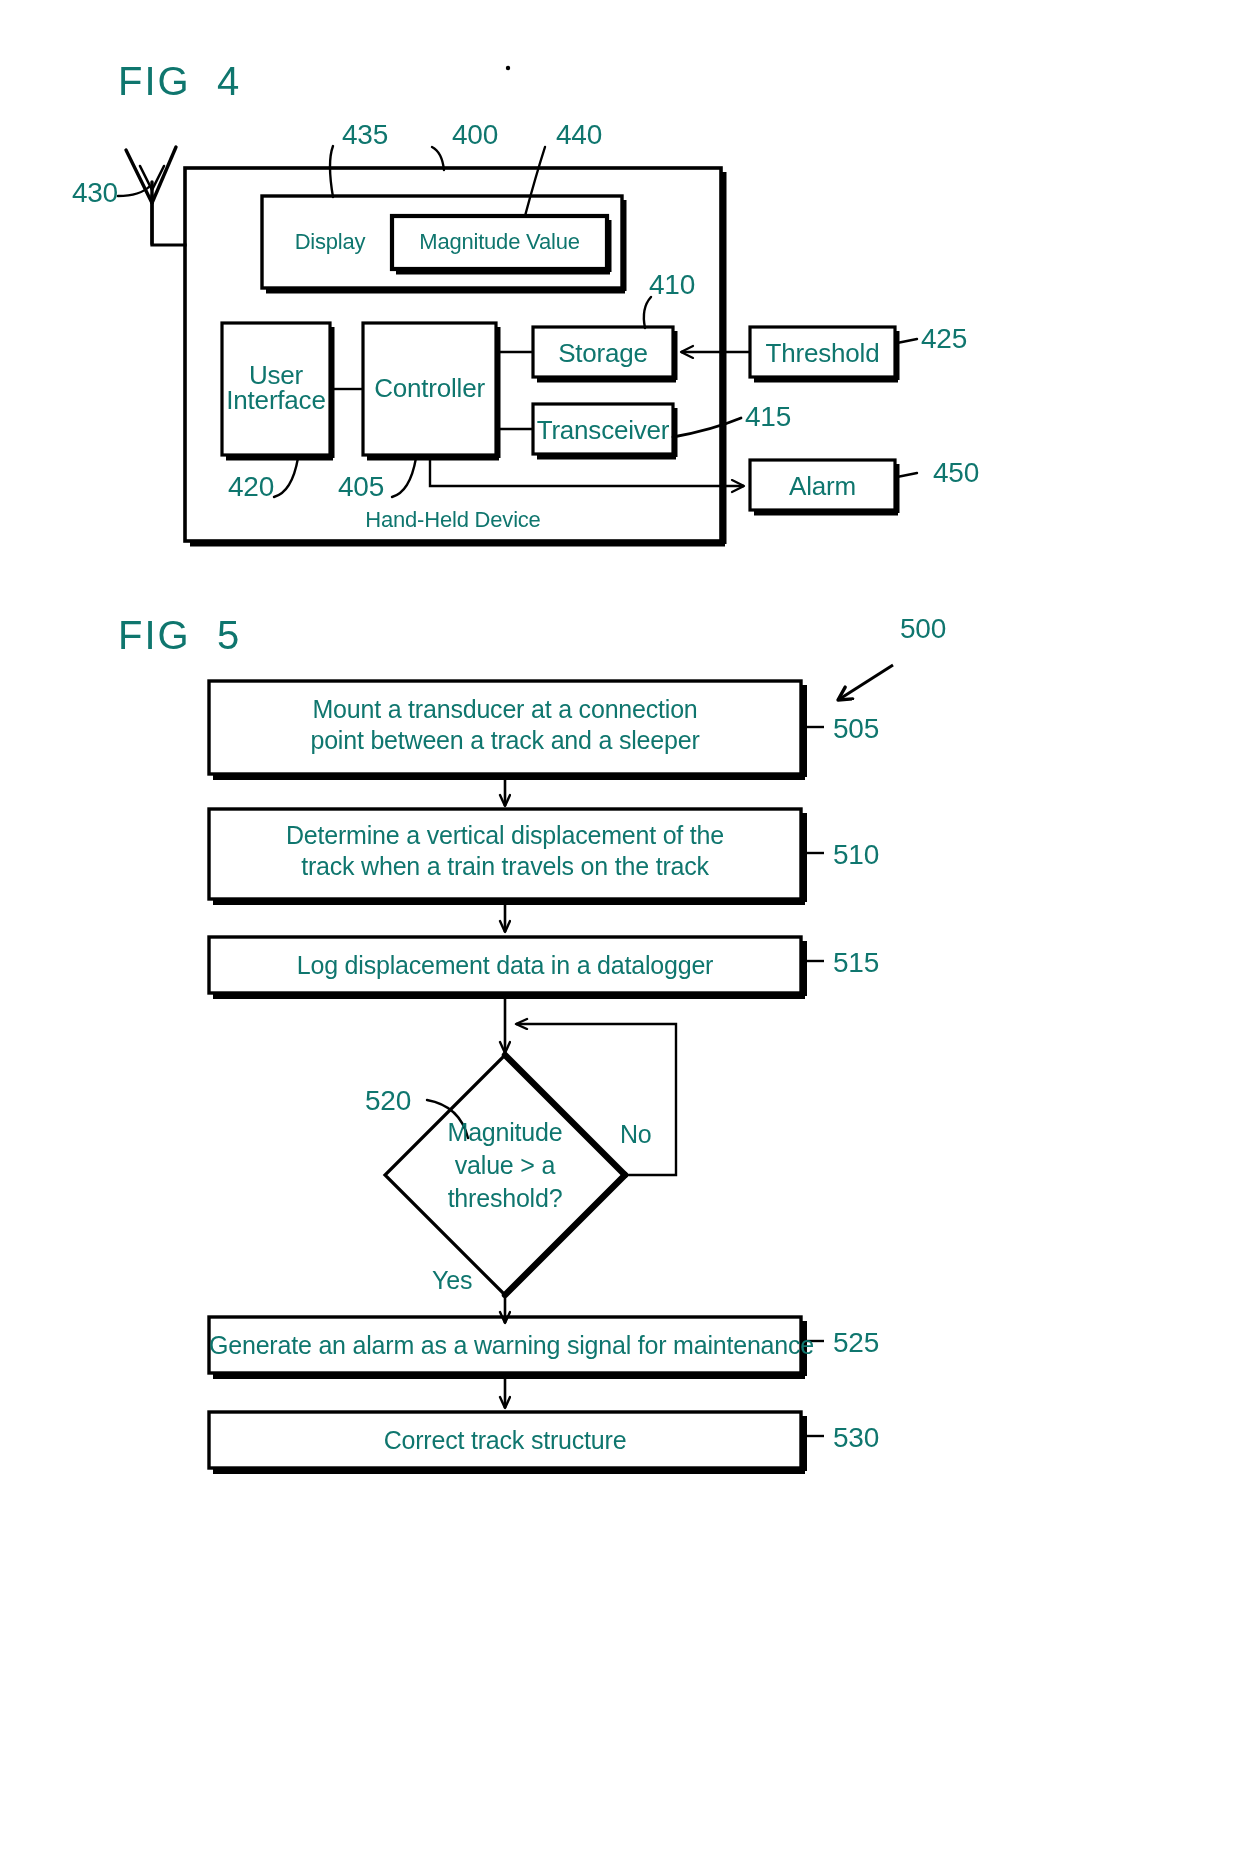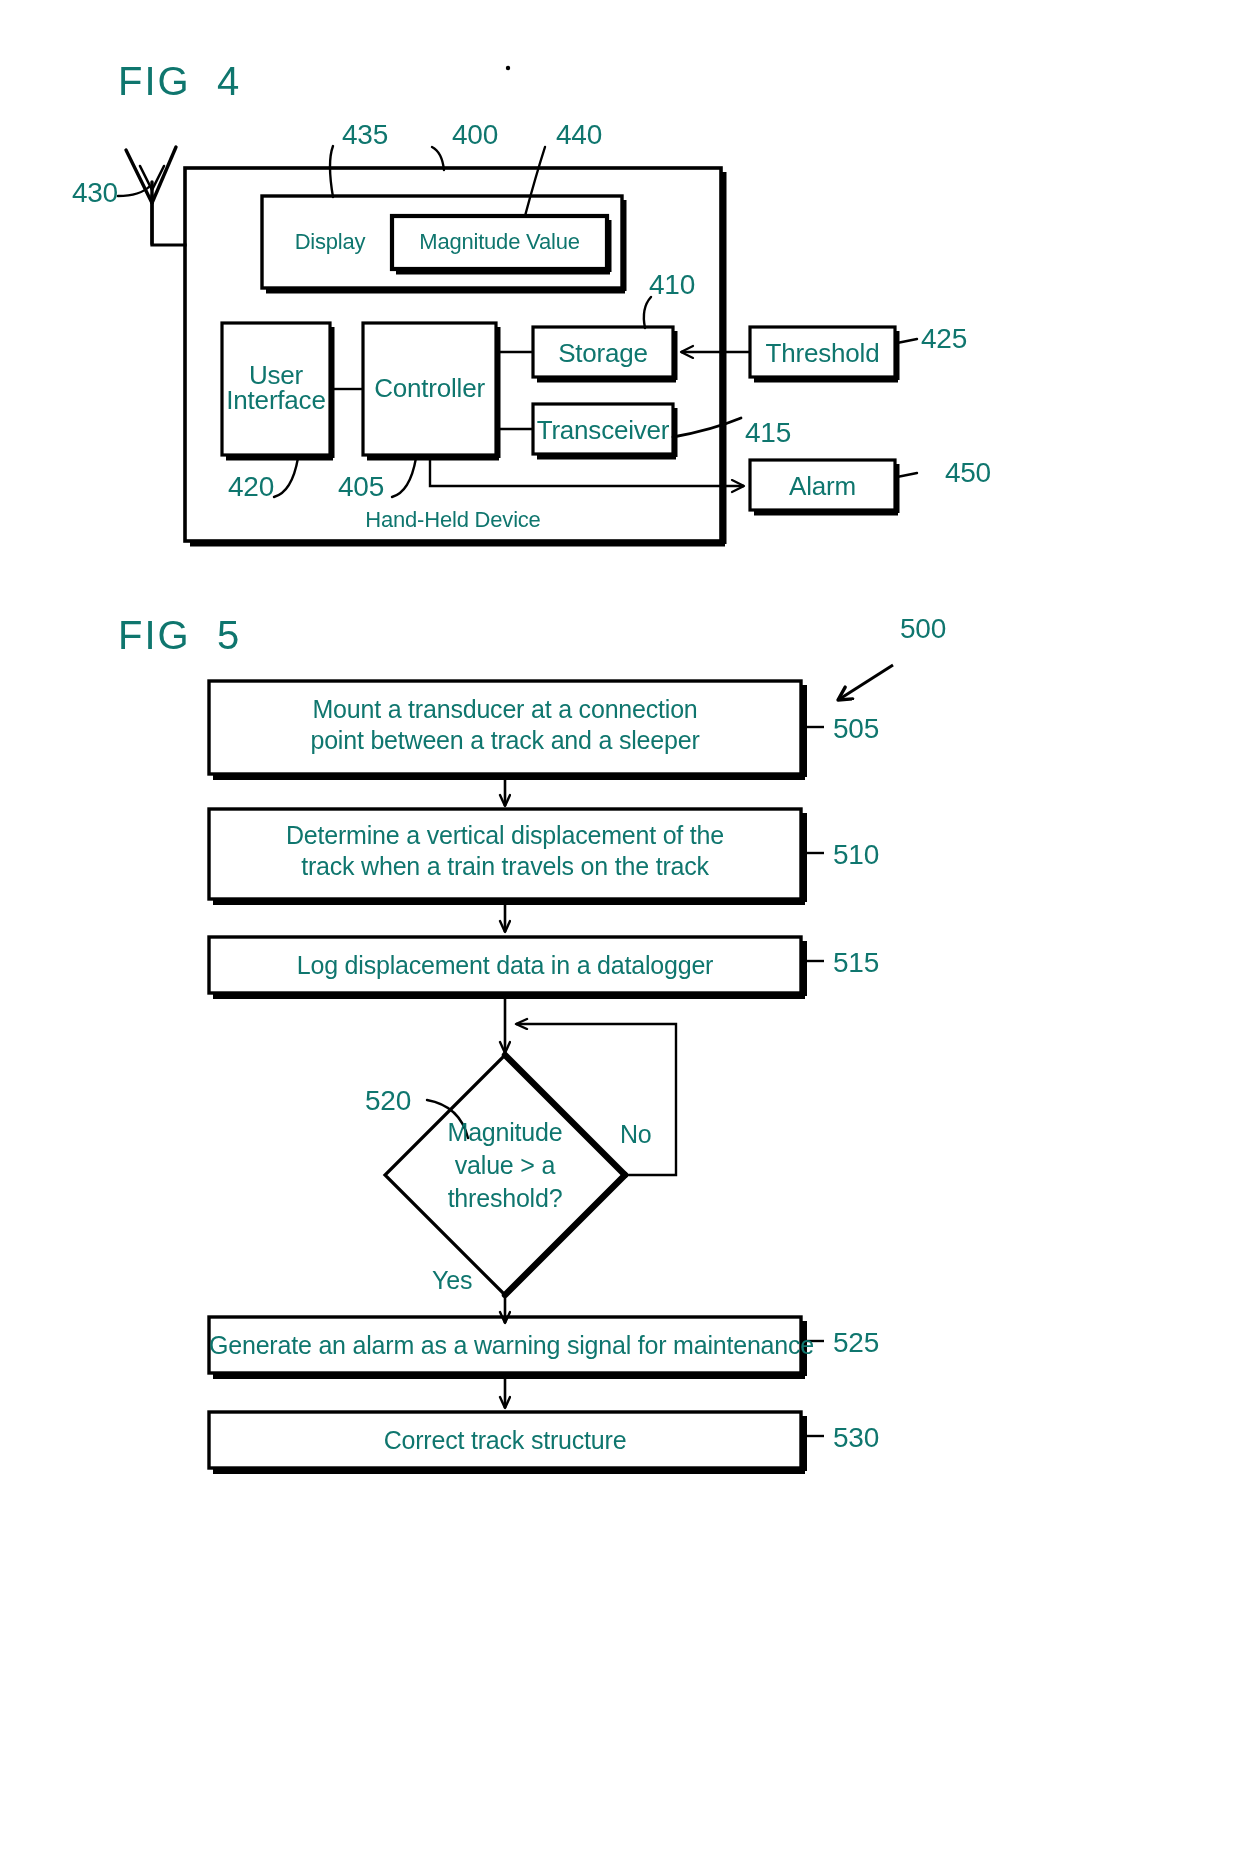--- a/index.html
+++ b/index.html
@@ -241,23 +241,23 @@
   <div class="tx boxtext centerwrap" style="left:531px; top:414px; width:144px; height:32px;">Transceiver</div>
 
   <div class="tx boxtext centerwrap" style="left:750px; top:337px; width:145px; height:32px;">Threshold</div>
 
   <div class="tx boxtext centerwrap" style="left:750px; top:470px; width:145px; height:32px;">Alarm</div>
 
   <div class="tx reftext" style="left:649px; top:268px; width:70px; text-align:left;">410</div>
 
   <div class="tx reftext" style="left:921px; top:322px; width:70px; text-align:left;">425</div>
 
-  <div class="tx reftext" style="left:745px; top:416px; width:70px; text-align:left;">415</div>
-
-  <div class="tx reftext" style="left:921px; top:456px; width:70px; text-align:right;">450</div>
+  <div class="tx reftext" style="left:745px; top:400px; width:70px; text-align:left;">415</div>
+
+  <div class="tx reftext" style="left:921px; top:456px; width:70px; text-align:center;">450</div>
 
   <div class="tx reftext" style="left:228px; top:470px; width:60px; text-align:left;">420</div>
 
   <div class="tx reftext" style="left:338px; top:470px; width:60px; text-align:left;">405</div>
 
   <div class="tx devicetext centerwrap" style="left:185px; top:503px; width:536px; height:34px;">Hand-Held Device</div>
 
   <div class="tx figlabel" style="left:118px; top:612px; width:220px; text-align:left;">FIG  5</div>
 
   <div class="tx reftext" style="left:900px; top:612px; width:70px; text-align:left;">500</div>

